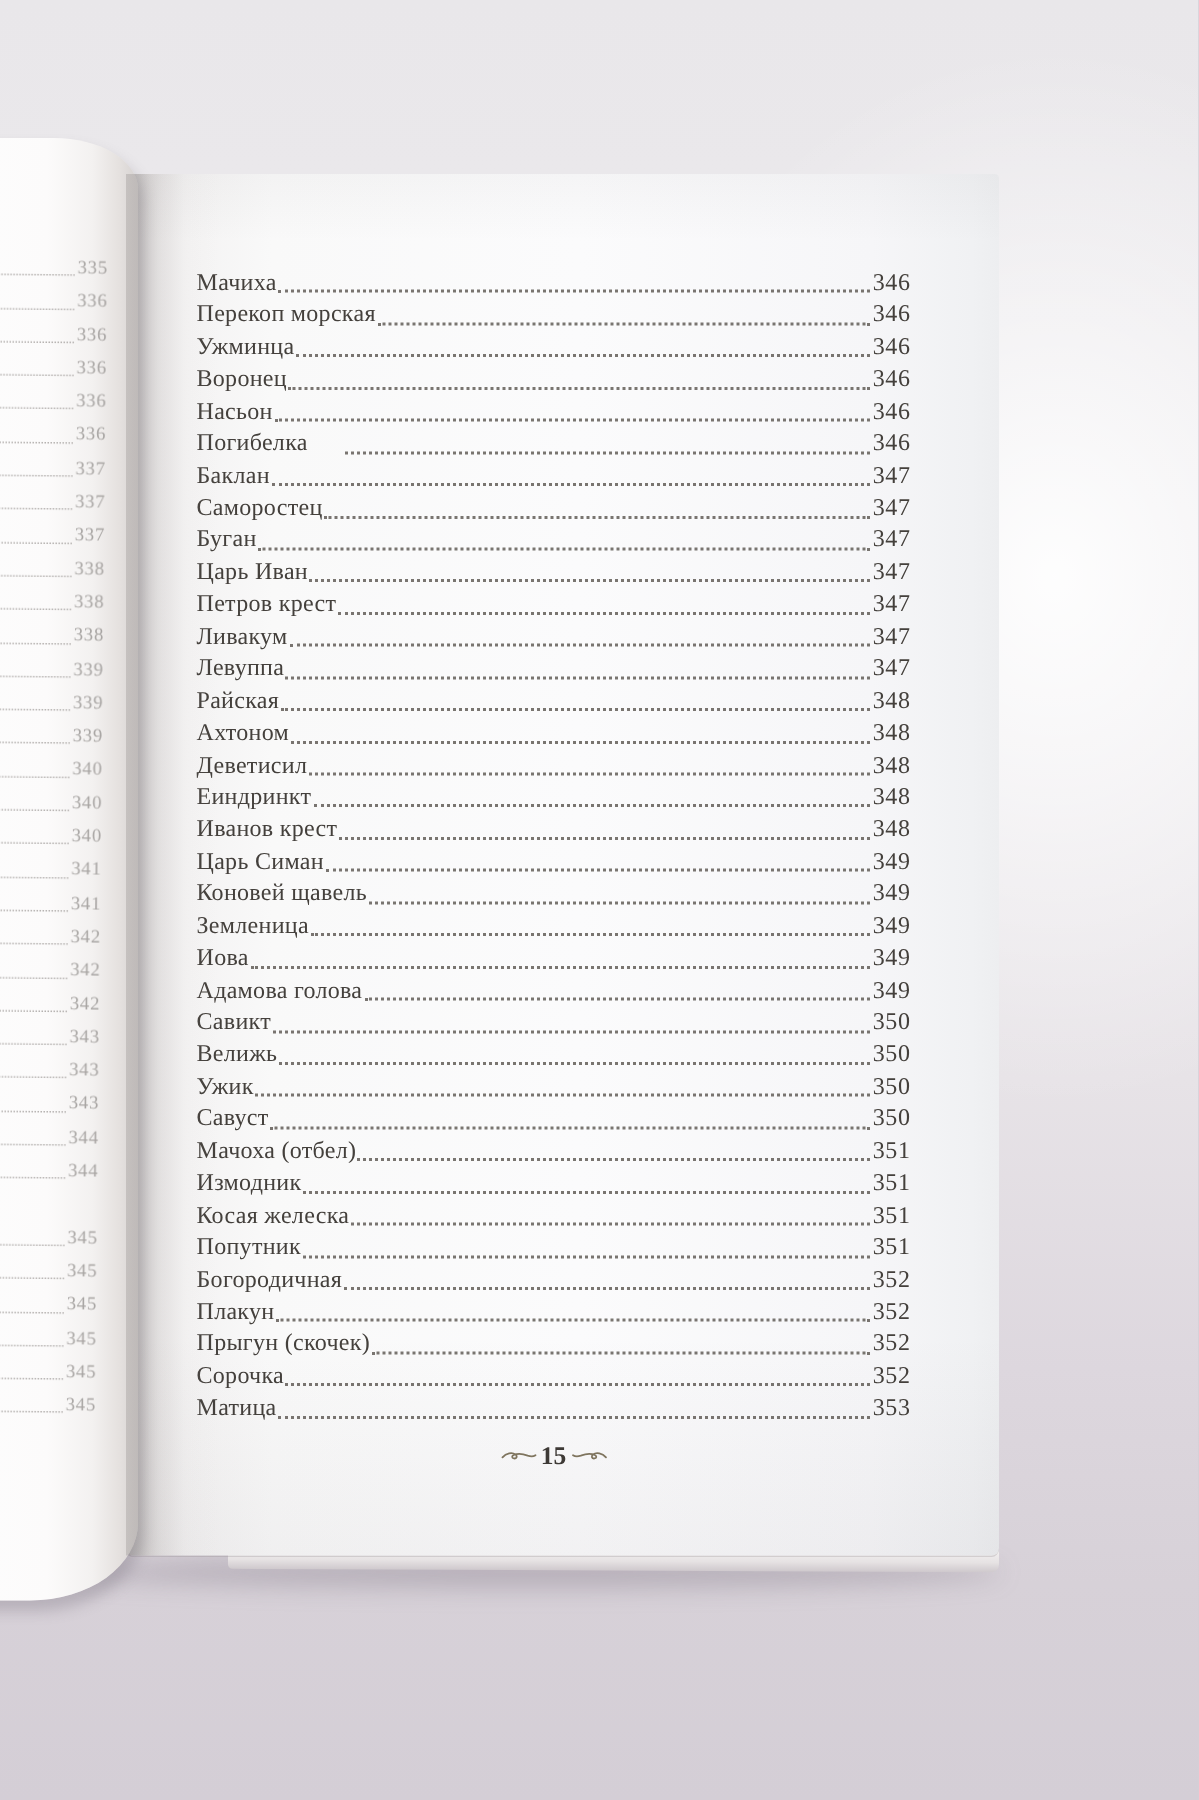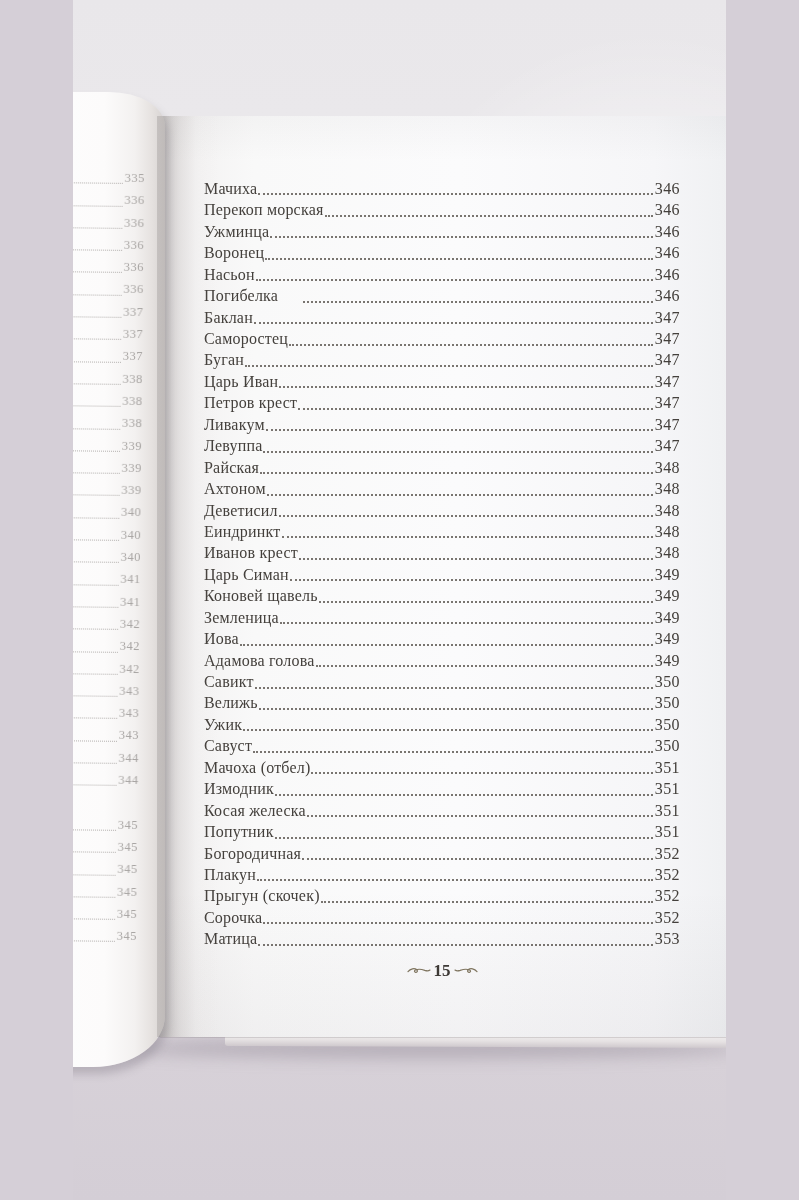--- a/index.html
+++ b/index.html
@@ -1,20 +1,20 @@
 <!DOCTYPE html>
 <html><head>
 <meta charset="utf-8">
 <title>Book TOC photo</title>
 <style>
   html,body{margin:0;padding:0;}
   body{font-family:"Liberation Serif", serif; background:#d5cfd7;}
 
   .scene{
-    position:relative; width:653px; height:1200px; overflow:hidden; margin:0 auto;
+    position:relative; width:799px; height:1200px; overflow:hidden; margin:0 auto;
     background:
       radial-gradient(ellipse 430px 520px at 88% 32%, rgba(255,255,255,.92), rgba(255,255,255,0) 68%),
       linear-gradient(180deg, #e9e7ea 0%, #edebee 38%, #e7e3e7 60%, #ddd7de 76%, #d7d1d8 88%, #d4ced6 100%);
   }
 
   
   .book-shadow{
     position:absolute; left:48px; top:1038px; width:620px; height:20px;
     background:rgba(108,98,114,.32); filter:blur(8px); border-radius:50%;
   }

